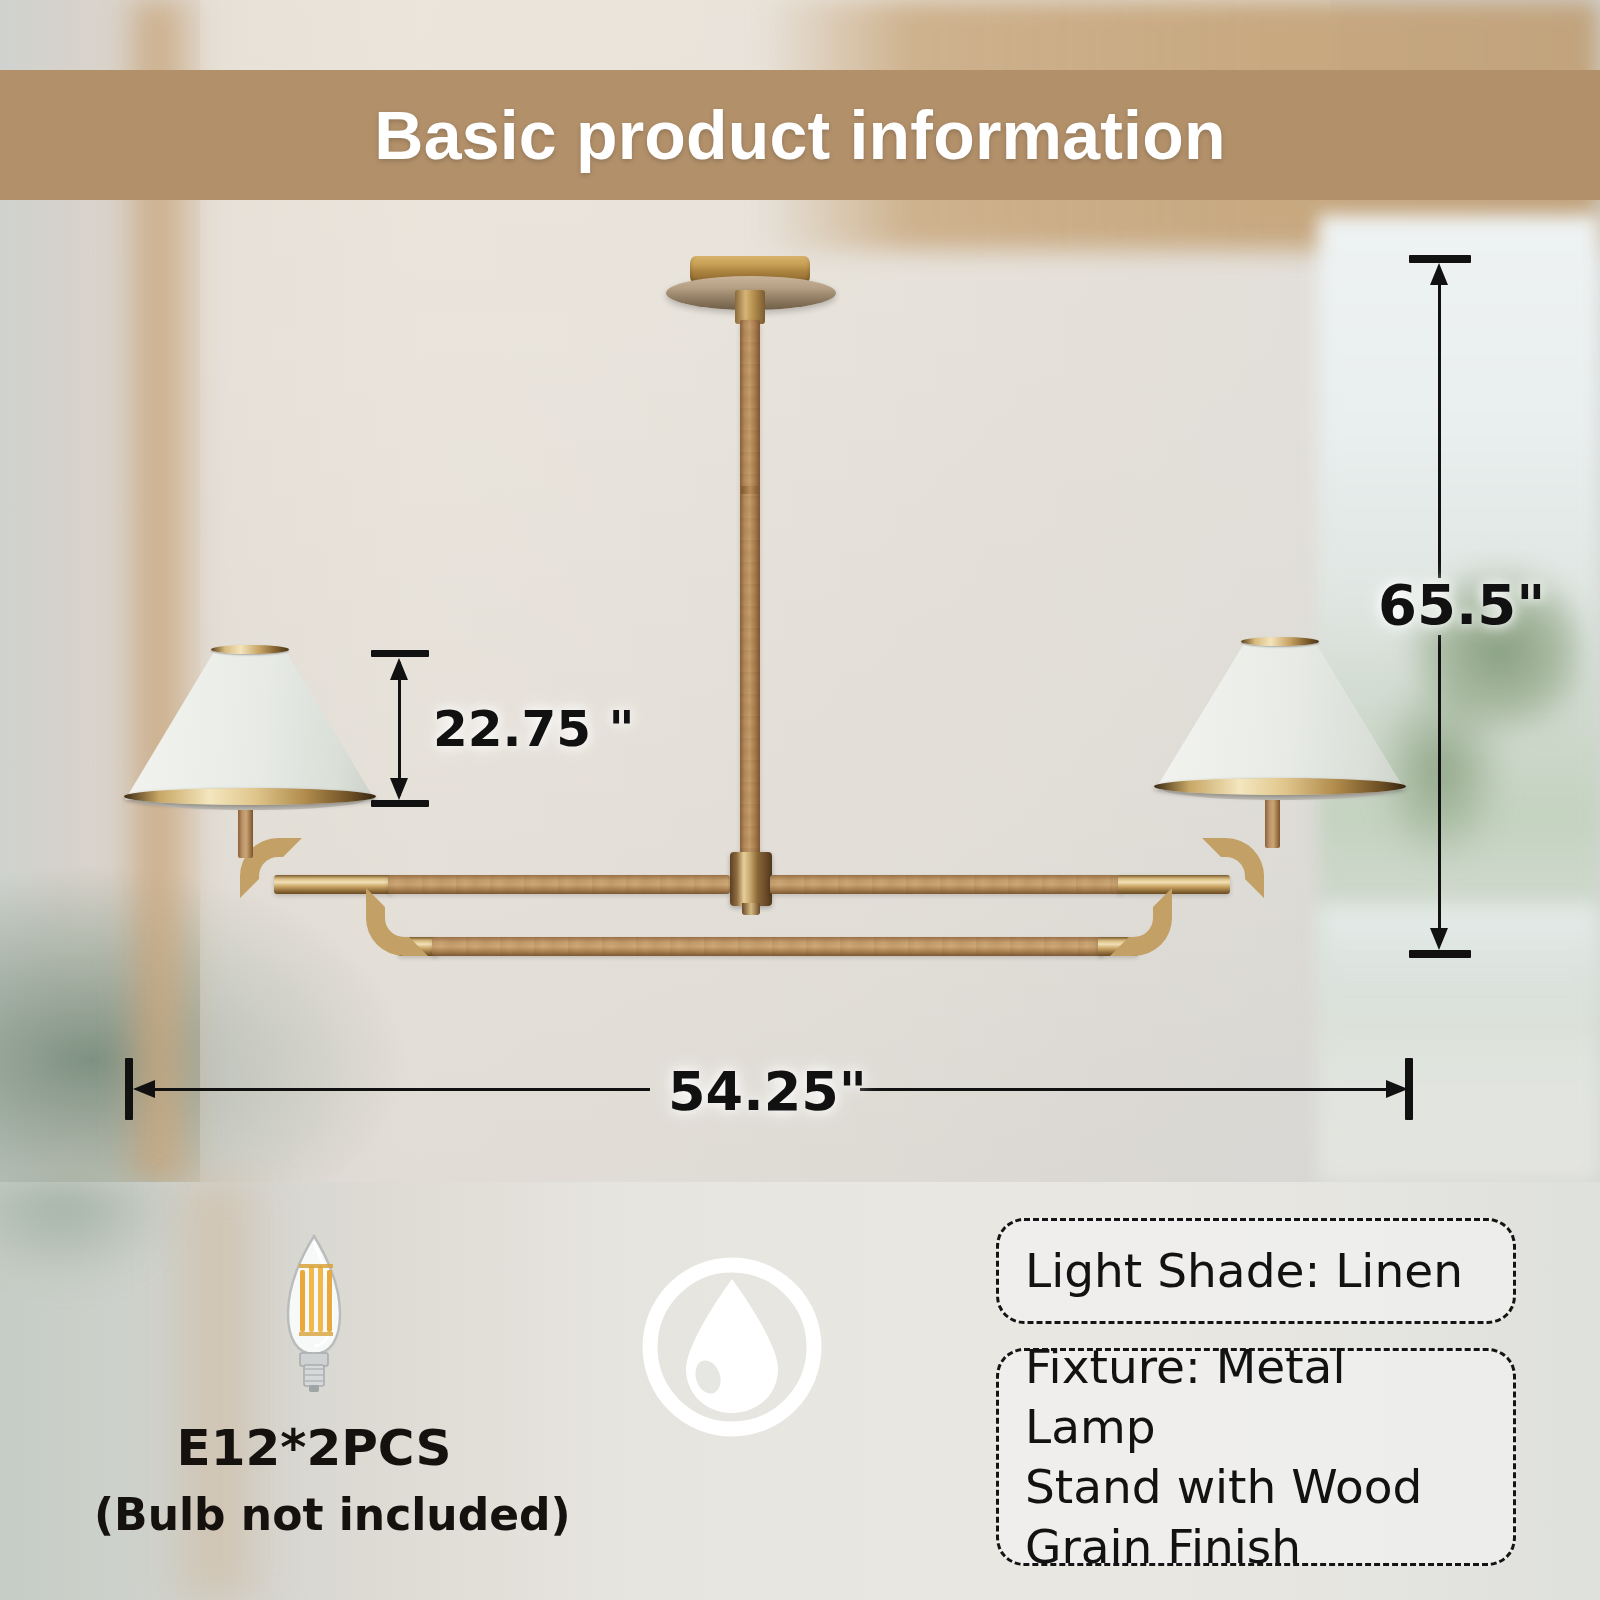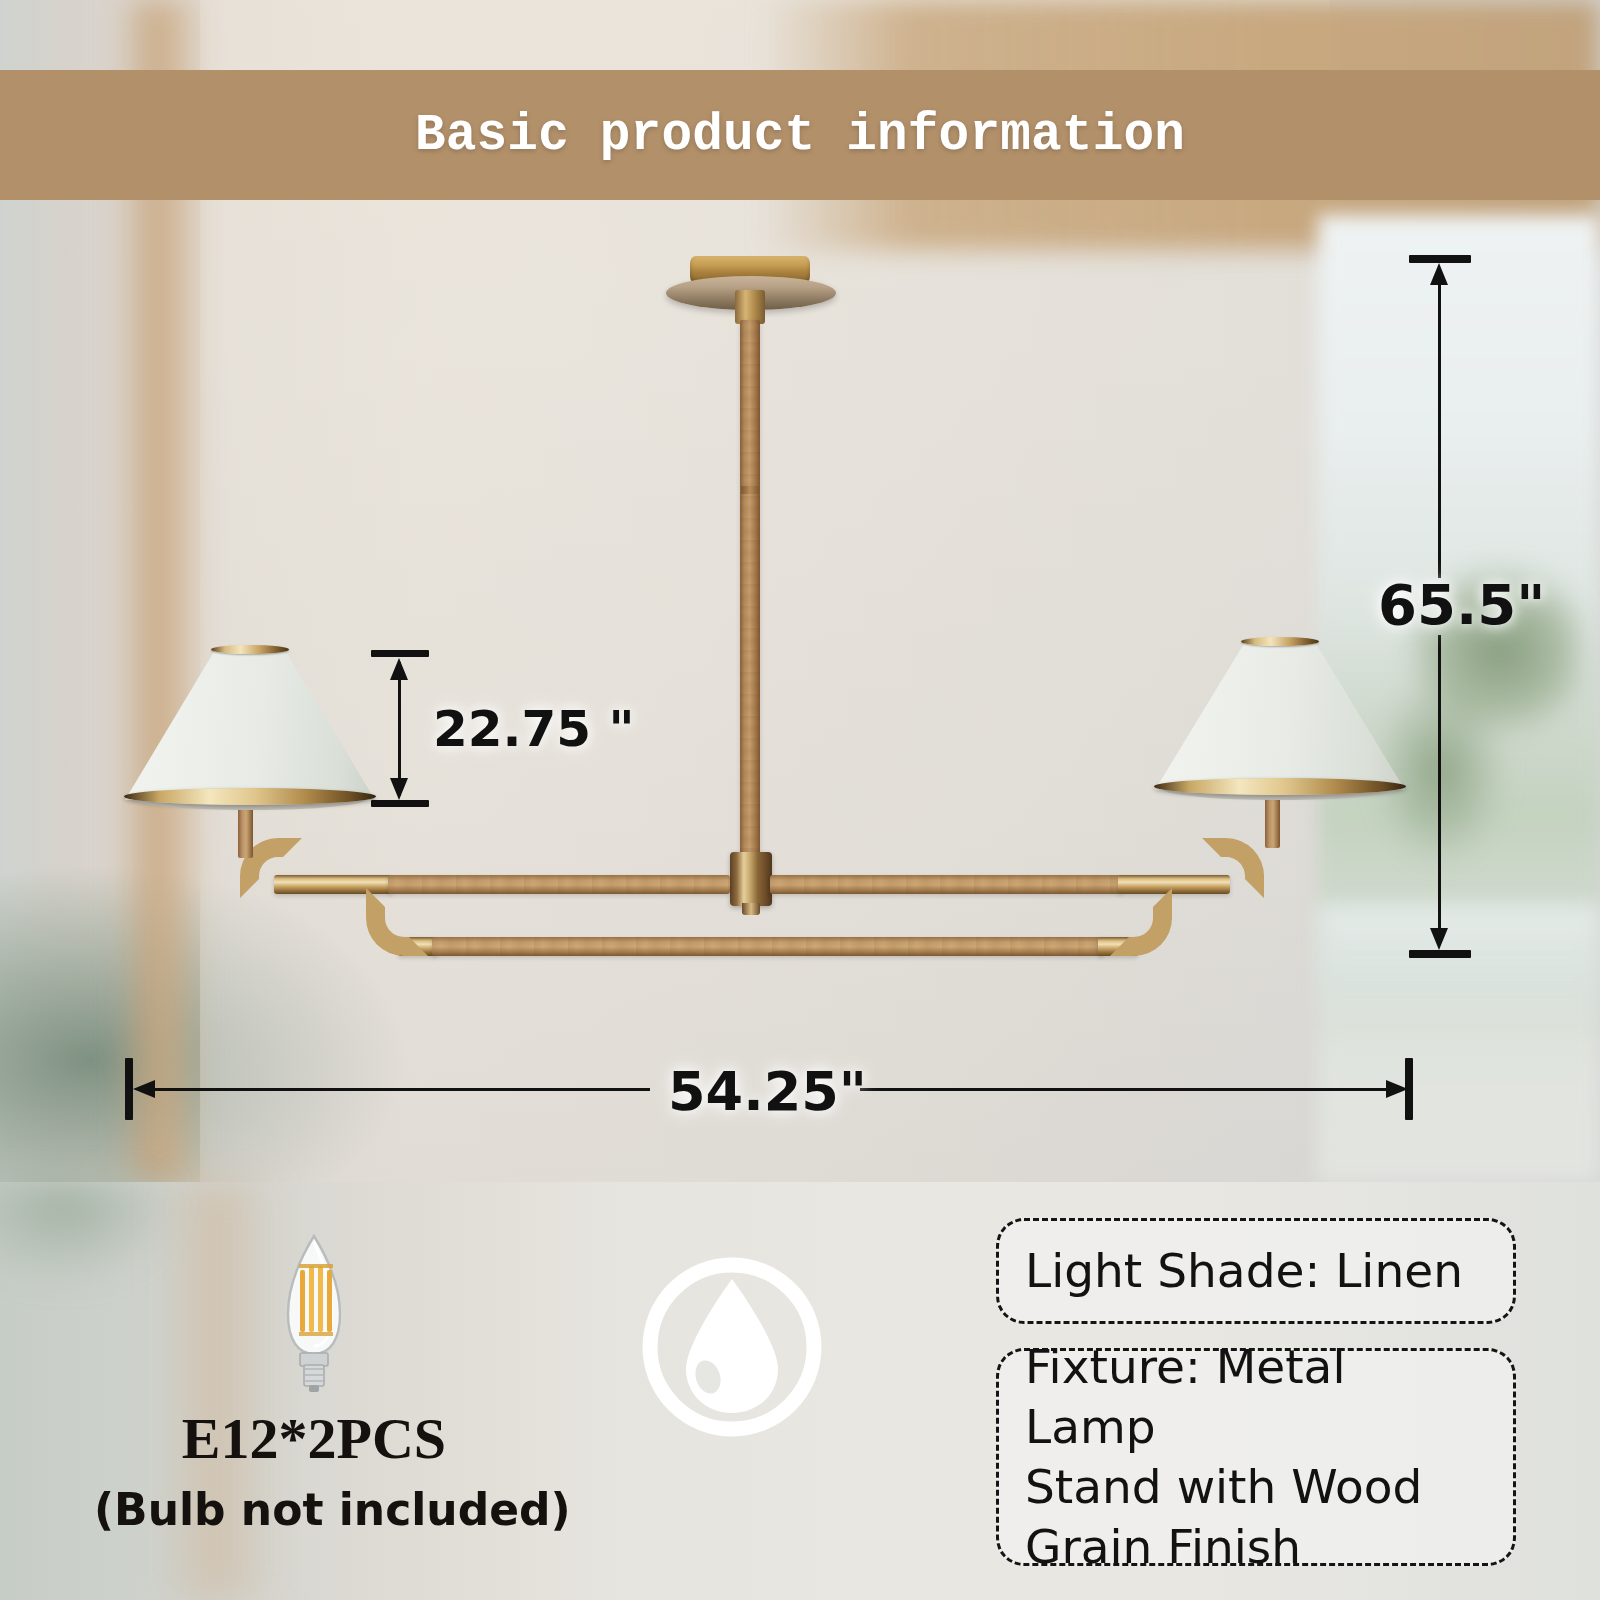--- a/index.html
+++ b/index.html
@@ -55,23 +55,23 @@
     background:linear-gradient(180deg, rgba(236,230,221,.55) 0%, rgba(232,228,221,.65) 30%, rgba(226,223,217,.6) 70%, rgba(216,215,211,.5) 100%);
   }
 
   
   #header-banner{
     position:absolute; left:0; top:70px; width:1600px; height:130px;
     background:#b2906a;
     display:flex; align-items:center; justify-content:center;
   }
   #header-title{
-    color:#ffffff; font-size:51px; font-weight:bold; letter-spacing:.2px;
+    color:#ffffff; font-size:68px; font-weight:bold; letter-spacing:.2px;
     text-shadow:0 2px 5px rgba(0,0,0,.18);
-    font-family:Liberation Mono, monospace;
+    font-family:Liberation Sans, sans-serif;
   }
 
   
   #fixture{ position:absolute; left:0; top:0; width:1600px; height:1182px; }
 
   
   #canopy-ring{
     position:absolute; left:690px; top:256px; width:120px; height:28px;
     border-radius:6px/8px;
     background:linear-gradient(180deg,#d9b46c 0%,#c79f55 30%,#a87f3c 60%,#8f6a30 100%);
@@ -337,21 +337,21 @@
       <rect x="205" y="42" width="34" height="4" fill="#d8a23b" opacity=".85"></rect>
       <rect x="205" y="110" width="34" height="4" fill="#d8a23b" opacity=".8"></rect>
 
       <rect x="206" y="131" width="28" height="13" rx="2" fill="#cfd2d3" stroke="#a9adae" stroke-width="1.6"></rect>
       <rect x="210" y="143" width="20" height="21" rx="2" fill="#d6d9da" stroke="#a9adae" stroke-width="1.6"></rect>
       <path d="M210 147 h20 M210 153 h20 M210 159 h20" stroke="#b3b7b8" stroke-width="1.6"></path>
       <rect x="215" y="163" width="10" height="7" rx="2" fill="#9fa4a5"></rect>
     </svg>
   </div>
 
-  <div class="feature-title" style="font-size:58px; margin-top:8px;font-family:Liberation Serif, serif;">E12*2PCS</div>
+  <div class="feature-title" style="font-size:50px; margin-top:22px;">E12*2PCS</div>
   <div class="feature-sub" style="font-size:44px; margin-top:12px;">(Bulb not included)</div>
 </div>
 
 <div class="feature" style="left:522px; top:1255px; width:420px;">
 
   <div style="position:relative; height:195px;">
     <svg width="420" height="195" viewBox="0 0 420 195">
       <circle cx="210" cy="92" r="82" fill="none" stroke="#ffffff" stroke-width="15"></circle>
       <path d="M210 24 C210 24 256 86 256 114 C256 140 235 158 210 158 C185 158 164 140 164 114 C164 86 210 24 210 24 Z" fill="#ffffff"></path>
       <ellipse cx="186" cy="122" rx="12" ry="17" fill="#e6e6e2" transform="rotate(-18 186 122)"></ellipse>

